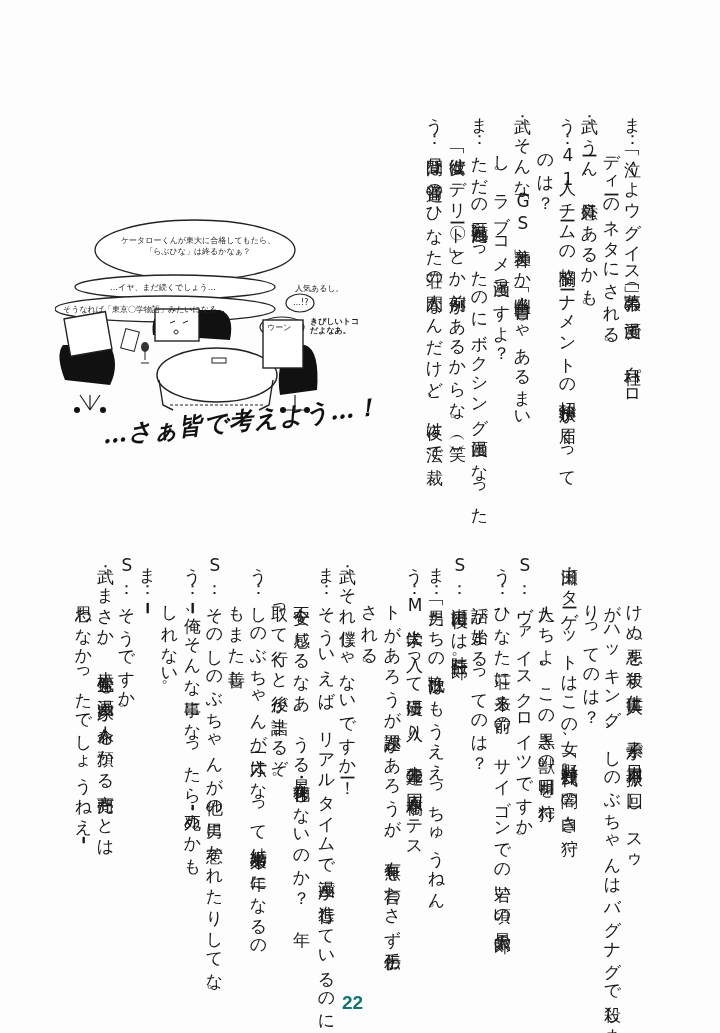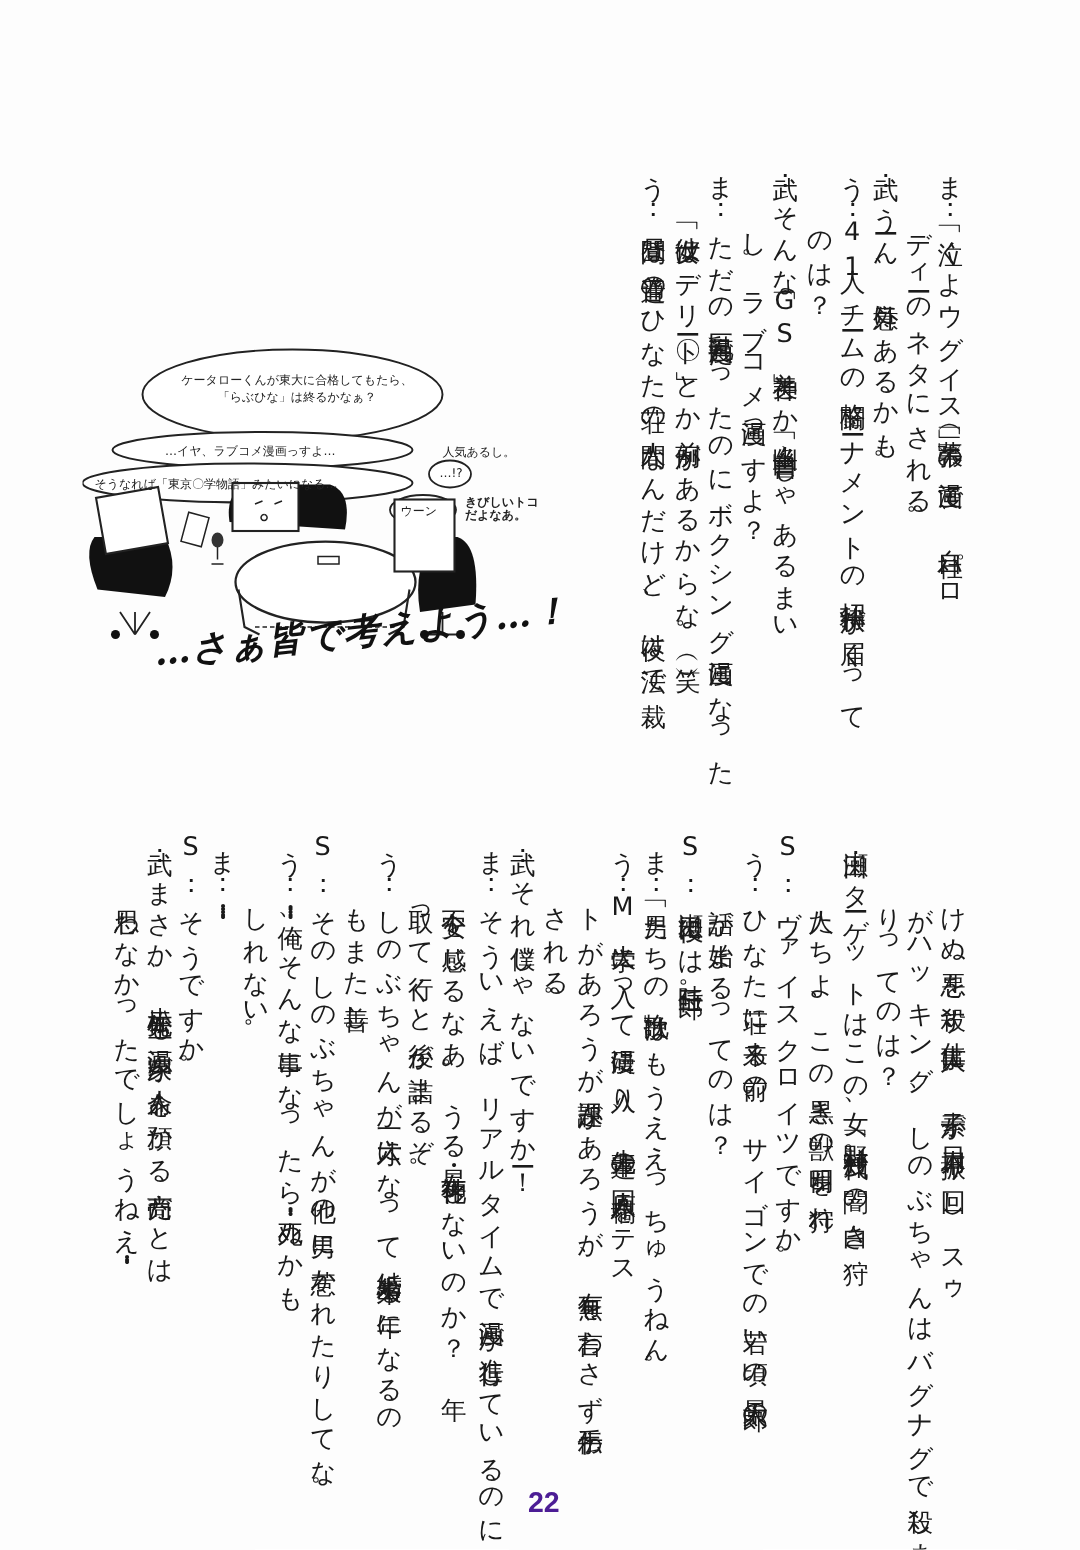--- a/index.html
+++ b/index.html
@@ -10,33 +10,33 @@
     position: absolute;
     writing-mode: vertical-rl;
     text-orientation: upright;
     font-size: 17px;
     line-height: 20px;
     width: 20px;
     white-space: nowrap;
     letter-spacing: 1.8px;
     transform: translateX(-10px);
   }
-  .illustration { position: absolute; left: 55px; top: 218px; width: 320px; height: 240px; }
+  .illustration { position: absolute; left: 55px; top: 205px; width: 320px; height: 240px; }
   .caption {
     position: absolute; left: 102px; top: 405px;
     font-family: "DejaVu Serif", serif; font-style: italic; font-weight: bold;
     font-size: 24px; color: #111; transform: rotate(-6deg); letter-spacing: 1px;
   }
   .bubble-text {
     position: absolute; font-size: 8px; color: #222; white-space: nowrap;
     font-family: "DejaVu Sans", sans-serif;
   }
   .page-number {
-    position: absolute; left: 352px; top: 992px; font-size: 19px; font-weight: bold;
-    font-family: "Liberation Sans", sans-serif; color: #4c1d95;
+    position: absolute; left: 342px; top: 992px; font-size: 19px; font-weight: bold;
+    font-family: "Liberation Sans", sans-serif; color: #0f766e;
   }
 </style>
 </head>
 <body>
 
 <div class="page">
 
   <div id="top-cols">
       <div class="col" style="left: 633px; top: 105px;">ま：「泣くよウグイス」（「幕張」）の漫画で、自社パロ</div>
       <div class="col" style="left: 612px; top: 143px;">ディーのネタにされる。</div>
@@ -106,21 +106,21 @@
       <rect x="208" y="115" width="40" height="48" fill="#fff" stroke="#222" stroke-width="1.4"></rect>
       <path d="M240 190 L240 205 M228 205 L252 205" stroke="#222" stroke-width="1.2"></path>
       <circle cx="228" cy="205" r="3" fill="#111"></circle>
         <circle cx="252" cy="205" r="3" fill="#111"></circle>
 
       <path d="M90 145 l0 10 M86 158 l8 0" stroke="#222"></path>
       <ellipse cx="90" cy="142" rx="4" ry="5" fill="#333"></ellipse>
       <rect x="157" y="153" width="14" height="5" fill="#fff" stroke="#222"></rect>
     </svg>
     <div class="bubble-text" style="left:58px;top:30px;width:170px;white-space:normal;text-align:center;line-height:11px;">ケータローくんが東大に合格してもたら、「らぶひな」は終るかなぁ？</div>
-    <div class="bubble-text" style="left:55px;top:77px;">…イヤ、ラブコメ漫画っすよ…</div>
+    <div class="bubble-text" style="left:55px;top:77px;">…イヤ、まだ続くでしょう…</div>
     <div class="bubble-text" style="left:8px;top:99px;text-align:center;">そうなれば「東京〇学物語」みたいになる…</div>
     <div class="bubble-text" style="left:240px;top:78px;">人気あるし。</div>
     <div class="bubble-text" style="left:238px;top:93px;">…!?</div>
     <div class="bubble-text" style="left:212px;top:117px;">ウーン</div>
     <div class="bubble-text" style="left:255px;top:112px;width:50px;white-space:normal;line-height:9px;font-weight:bold;">きびしいトコだよなあ。</div>
   </div>
 
   <div class="caption">…さぁ皆で考えよう…！</div>
 
   <div class="page-number">22</div>

